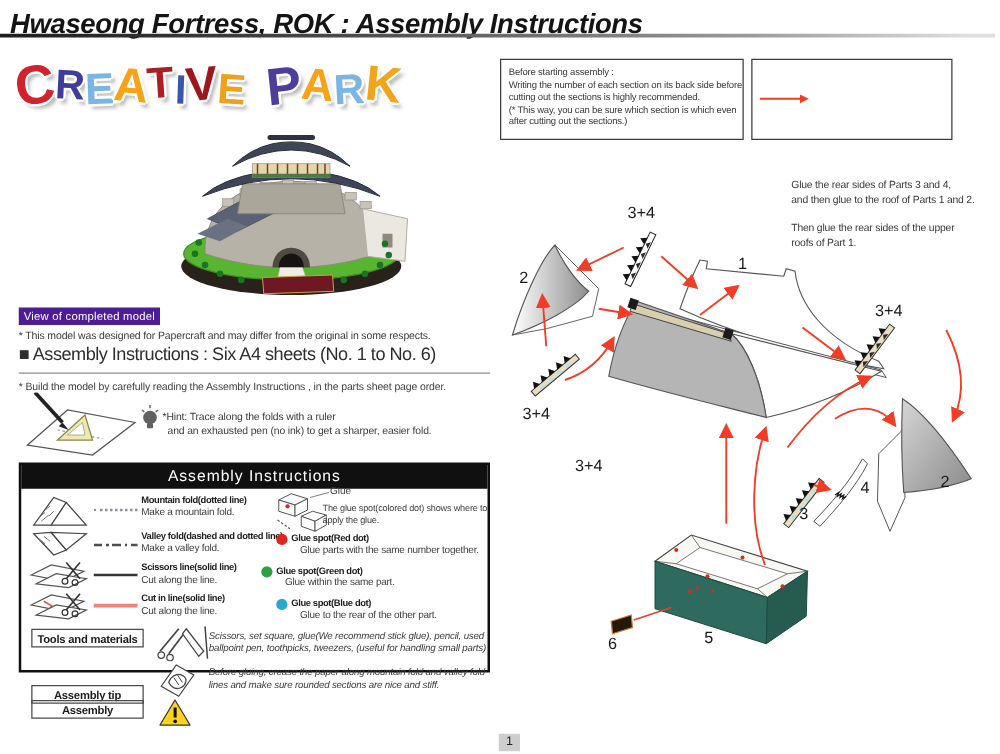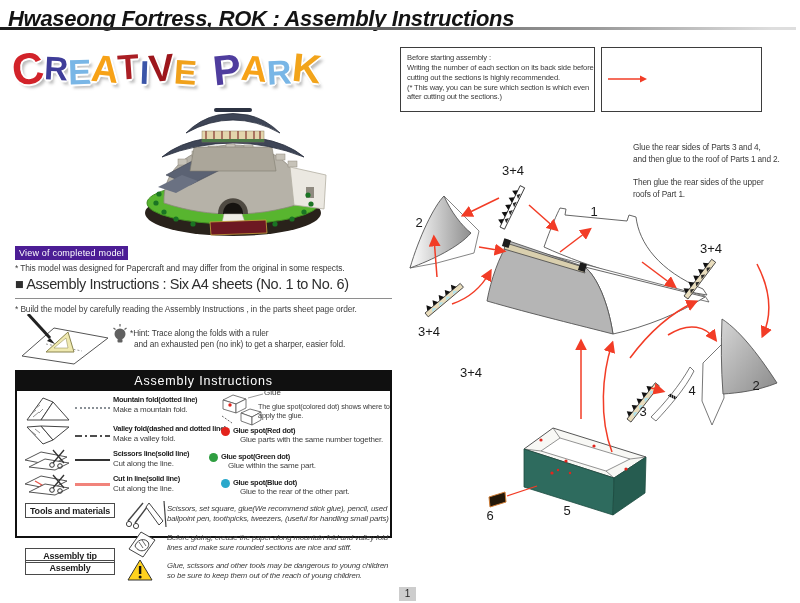--- a/index.html
+++ b/index.html
@@ -268,21 +268,20 @@
     <path d="M12,14 L16,20 M15,12 L19,18" stroke="#444" stroke-width="0.8" fill="none"></path>
   </svg>
   <div class="row-text" style="top:161px;">Before gluing, crease the paper along mountain fold and valley fold lines and make sure rounded sections are nice and stiff.</div>
 
   <div class="row-label" style="top:188px;">Assembly</div>
   <svg class="abs" style="left:110px; top:186px;" width="26" height="24" viewBox="0 0 26 24">
     <polygon points="13,2 25,22 1,22" fill="#ffd21e" stroke="#333" stroke-linejoin="round"></polygon>
     <rect x="11.9" y="8" width="2.4" height="8" fill="#111"></rect>
     <circle cx="13.1" cy="19" r="1.5" fill="#111"></circle>
   </svg>
-  <div class="row-text" style="top:189px;">Glue, scissors and other tools may be dangerous to young children so be sure to keep them out of the reach of young children.</div>
 </div>
 
 <div class="abs note-box before-box">
   <div>Before starting assembly :</div>
   <div>Writing the number of each section on its back side before</div>
   <div>cutting out the sections is highly recommended.</div>
   <div>(* This way, you can be sure which section is which even</div>
   <div>after cutting out the sections.)</div>
 </div>
 

